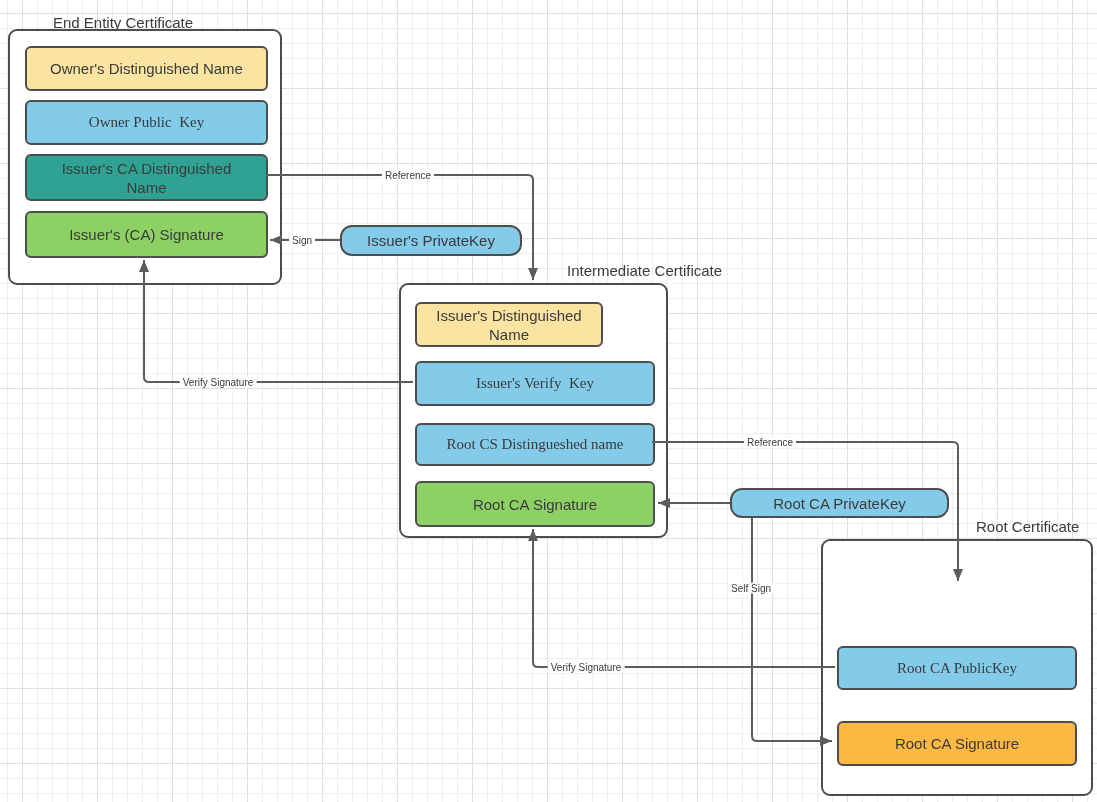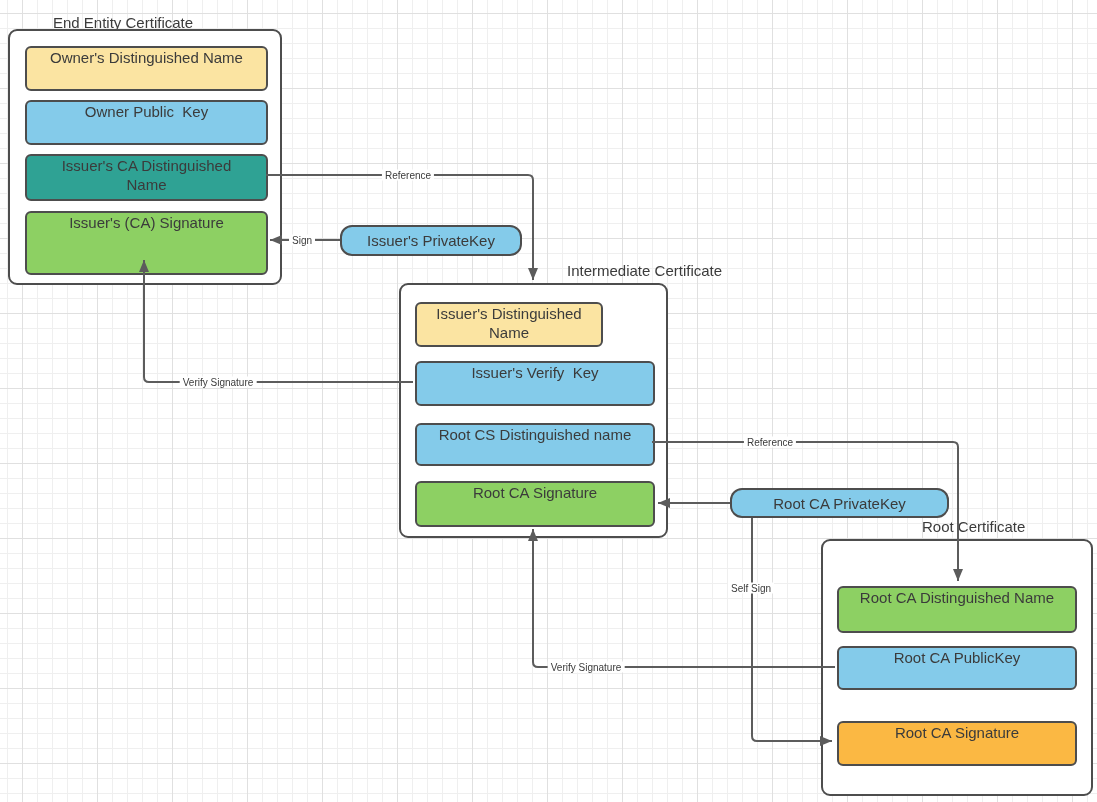--- a/index.html
+++ b/index.html
@@ -31,25 +31,25 @@
     color:var(--c-text);
     white-space:nowrap;
     z-index:1;
     margin-top:10px;
   }
   .field{
     position:absolute;
     border:2px solid var(--c-border);
     border-radius:6px;
     box-sizing:border-box;
-    display:flex;justify-content:center;
+    display:flex;align-items:center;justify-content:center;
     text-align:center;
   }
   .field[data-color="yellow"]{background:var(--c-yellow);}
-  .field[data-color="blue"]{background:var(--c-blue);}
+  .field[data-color="blue"]{background:var(--c-blue);font-family:Liberation Serif, serif;}
   .field[data-color="teal"]{background:var(--c-teal);}
   .field[data-color="green"]{background:var(--c-green);}
   .field[data-color="orange"]{background:var(--c-orange);}
   .field-label{
     font-size:15px;line-height:19px;
     color:var(--c-text);
     white-space:pre-wrap;
   }
   .keybox{
     position:absolute;
@@ -83,56 +83,53 @@
     z-index:3;
   }
 </style>
 </head>
 <body>
 
 <div id="canvas">
 
   <div class="cert-title" style="left:53px;top:4px">End Entity Certificate</div>
   <div class="cert-title" style="left:567px;top:252px">Intermediate Certificate</div>
-  <div class="cert-title" style="left:922px;top:508px">Root Certificate</div>
+  <div class="cert-title" style="left:976px;top:508px">Root Certificate</div>
 
   <div class="cert" style="left:8px;top:29px;width:274px;height:256px">
     <div class="field" style="left:15px;top:15px;width:243px;height:45px" data-color="yellow">
       <span class="field-label">Owner's Distinguished Name</span>
     </div>
     <div class="field" style="left:15px;top:69px;width:243px;height:45px" data-color="blue">
       <span class="field-label">Owner Public  Key</span>
     </div>
     <div class="field" style="left:15px;top:123px;width:243px;height:47px" data-color="teal">
       <span class="field-label" style="max-width:196px">Issuer's CA Distinguished Name</span>
     </div>
-    <div class="field" style="left:15px;top:180px;width:243px;height:64px" data-color="green">
+    <div class="field" style="left:15px;top:180px;width:243px;height:47px" data-color="green">
       <span class="field-label">Issuer's (CA) Signature</span>
     </div>
   </div>
 
   <div class="cert" style="left:399px;top:283px;width:269px;height:255px">
     <div class="field" style="left:14px;top:17px;width:188px;height:45px" data-color="yellow">
       <span class="field-label">Issuer's Distinguished Name</span>
     </div>
     <div class="field" style="left:14px;top:76px;width:240px;height:45px" data-color="blue">
       <span class="field-label">Issuer's Verify  Key</span>
     </div>
     <div class="field" style="left:14px;top:138px;width:240px;height:43px" data-color="blue">
-      <span class="field-label">Root CS Distinguished name</span>
+      <span class="field-label">Root CS Distingueshed name</span>
     </div>
     <div class="field" style="left:14px;top:196px;width:240px;height:46px" data-color="green">
       <span class="field-label">Root CA Signature</span>
     </div>
   </div>
 
   <div class="cert" style="left:821px;top:539px;width:272px;height:257px">
-    <div class="field" style="left:14px;top:45px;width:240px;height:47px" data-color="green">
-      <span class="field-label">Root CA Distinguished Name</span>
-    </div>
     <div class="field" style="left:14px;top:105px;width:240px;height:44px" data-color="blue">
       <span class="field-label">Root CA PublicKey</span>
     </div>
     <div class="field" style="left:14px;top:180px;width:240px;height:45px" data-color="orange">
       <span class="field-label">Root CA Signature</span>
     </div>
   </div>
 
   <div class="keybox" style="left:340px;top:225px;width:182px;height:31px">
     <span class="field-label">Issuer's PrivateKey</span>

